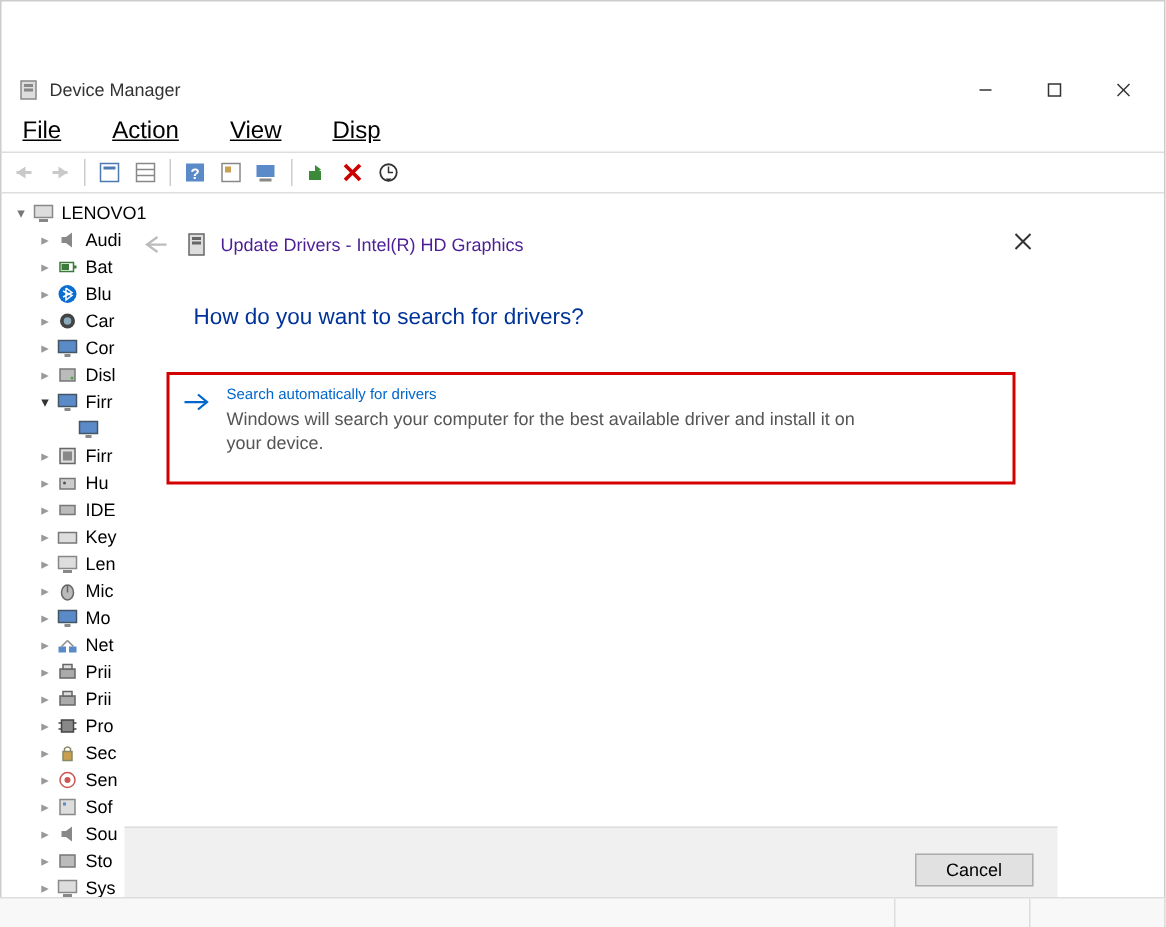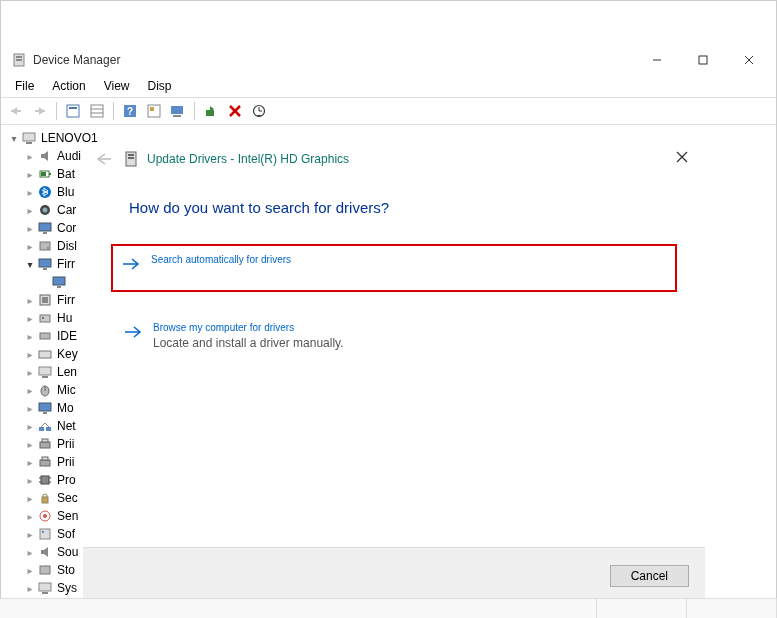--- a/index.html
+++ b/index.html
@@ -2,39 +2,39 @@
 <html><head>
 <meta charset="utf-8">
 <style>
 * { box-sizing: border-box; margin: 0; padding: 0; }
 body { font-family: "Segoe UI", Tahoma, sans-serif; font-size: 12px; background: #fff; width: 777px; height: 618px; overflow: hidden; border: 1px solid #ccc; }
 .titlebar { display: flex; align-items: center; height: 30px; padding: 0 4px; margin-top: 44px; }
 .titlebar .app-icon { width: 16px; height: 16px; margin: 0 6px; }
 .titlebar .title { flex: 1; font-size: 12px; color: #333; }
 .win-controls { display: flex; }
 .win-btn { width: 46px; height: 30px; display: flex; align-items: center; justify-content: center; color: #555; }
-.menubar { display: flex; gap: 2px; padding: 2px 6px; font-size: 12px; }
+.menubar { display: flex; gap: 18px; padding: 2px 6px; font-size: 16px; text-decoration: underline; }
 .menubar span { padding: 2px 8px; }
 .toolbar { display: flex; align-items: center; gap: 2px; border-top: 1px solid #ddd; border-bottom: 1px solid #ddd; padding: 3px 4px; height: 28px; }
 .tool-sep { width: 1px; height: 18px; background: #ccc; margin: 0 3px; }
 .tool-btn { width: 22px; height: 20px; display: flex; align-items: center; justify-content: center; border: 1px solid transparent; }
 .tool-btn.disabled { opacity: 0.45; }
 .main { display: flex; position: relative; height: calc(100% - 30px - 22px - 28px - 20px); }
 .tree { width: 100%; padding: 4px 0 0 4px; overflow: hidden; }
 .tree-row { display: flex; align-items: center; height: 18px; font-size: 12px; white-space: nowrap; }
 .tree-row .tw { display: inline-flex; width: 14px; justify-content: center; color: #777; font-size: 10px; }
 .tree-row .ic { width: 16px; height: 16px; margin-right: 4px; display: inline-flex; align-items: center; justify-content: center; }
 .indent0 { padding-left: 2px; }
 .indent1 { padding-left: 18px; }
 .indent2 { padding-left: 46px; }
 .dialog { position: absolute; left: 82px; top: 18px; width: 622px; height: 460px; background: #fff; border: 0; }
 .dialog-header { display: flex; align-items: center; padding: 8px 10px 14px 10px; position: relative; }
 .dialog-back { color: #999; margin-right: 10px; font-size: 18px; display: inline-flex; align-items: center; }
 .dialog-icon { width: 16px; height: 16px; margin-right: 8px; display:inline-flex; align-items:center; justify-content:center; }
-.dialog-title { font-size: 12px; color: #0f766e; }
+.dialog-title { font-size: 12px; color: #4c1d95; }
 .dialog-close { position: absolute; right: 8px; top: 2px; font-size: 18px; color: #333; width: 30px; height: 24px; display: flex; align-items: center; justify-content: center; }
 .dialog-body { padding: 2px 30px 10px 30px; }
 .dialog-heading { color: #003399; font-size: 15px; margin: 16px 0 28px 16px; }
 .option { display: flex; gap: 10px; padding: 10px 14px 12px 10px; cursor: pointer; }
 .option .arrow { color: #0066cc; font-size: 18px; margin-top: 2px; }
 .option .opt-title { color: #0066cc; font-size: 10px; margin-bottom: 2px; }
 .option .opt-desc { color: #555; font-size: 12px; line-height: 1.35; max-width: 430px; }
 .option.highlighted { border: 2px solid #d40000; margin: 0 -2px; padding: 8px 12px 18px 8px; }
 .option.second { margin-top: 20px; }
 .dialog-footer { position: absolute; bottom: 0; left: 0; right: 0; border-top: 1px solid #ddd; background: #f0f0f0; height: 56px; display: flex; align-items: center; justify-content: flex-end; padding-right: 16px; }
@@ -458,35 +458,24 @@
 
       <div class="option highlighted">
         <span class="arrow">
           <svg width="20" height="16">
               <line x1="2" y1="8" x2="16" y2="8" stroke="#0066cc" stroke-width="1.5"></line>
               <path d="M11 3 L17 8 L11 13" fill="none" stroke="#0066cc" stroke-width="1.5"></path>
             </svg>
         </span>
         <div>
           <div class="opt-title">Search automatically for drivers</div>
+          <div class="opt-desc">Windows will search your computer for the best available driver and install it on your device.</div>
         </div>
       </div>
 
-      <div class="option second">
-        <span class="arrow">
-          <svg width="20" height="16">
-              <line x1="2" y1="8" x2="16" y2="8" stroke="#0066cc" stroke-width="1.5"></line>
-              <path d="M11 3 L17 8 L11 13" fill="none" stroke="#0066cc" stroke-width="1.5"></path>
-            </svg>
-        </span>
-        <div>
-          <div class="opt-title">Browse my computer for drivers</div>
-          <div class="opt-desc">Locate and install a driver manually.</div>
-        </div>
-      </div>
     </div>
     <div class="dialog-footer">
       <button class="btn">Cancel</button>
     </div>
   </div>
 </div>
 
 <div class="statusbar">
   <div class="seg main-seg"></div>
   <div class="seg small"></div>

